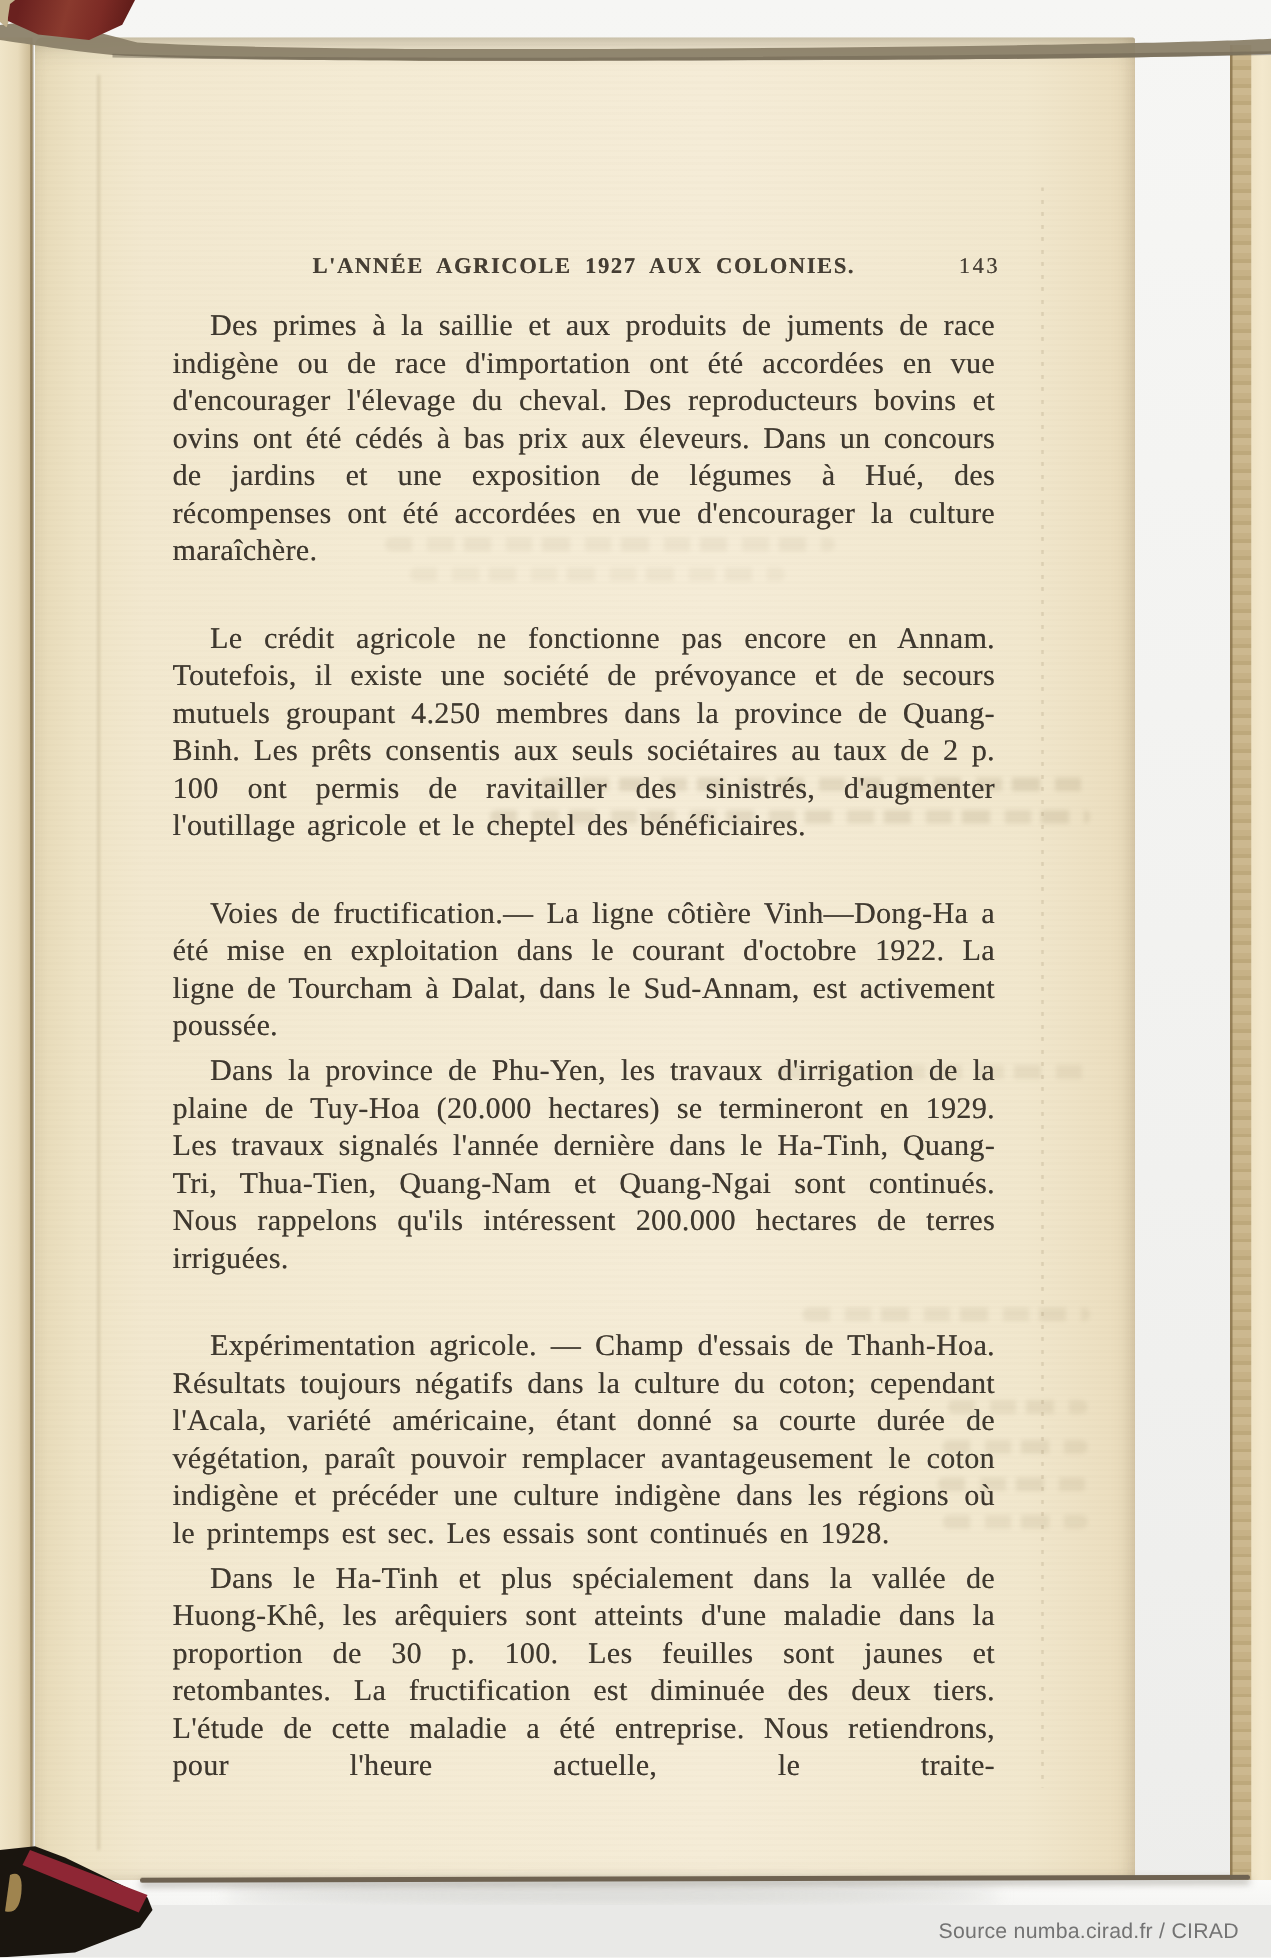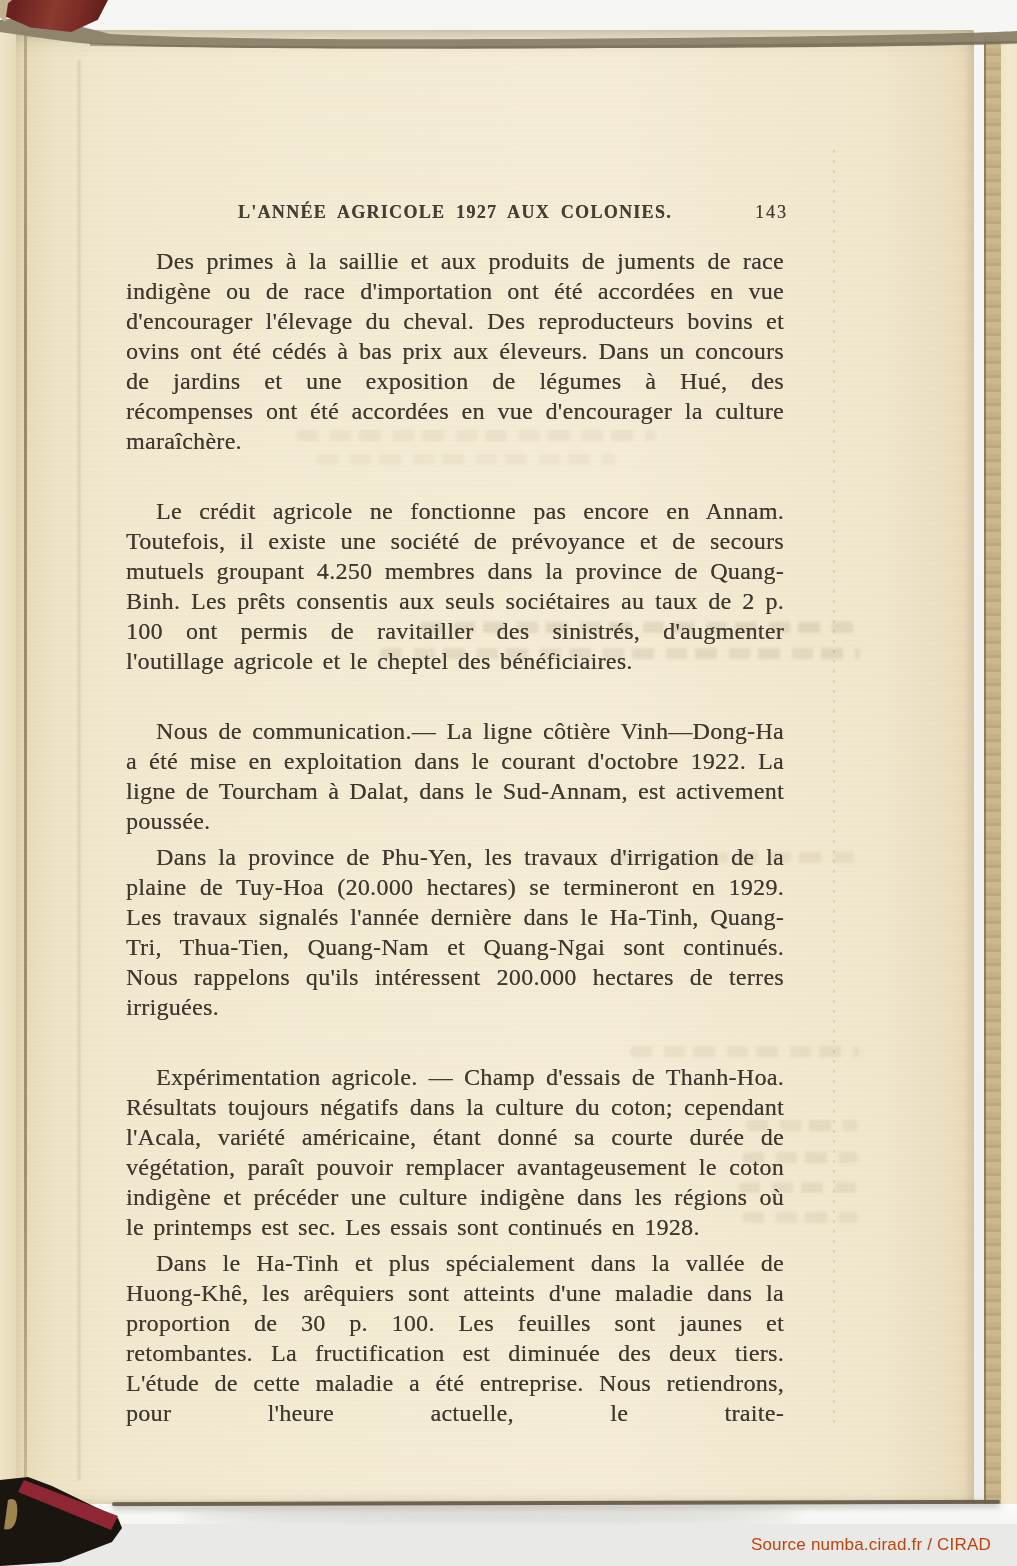--- a/index.html
+++ b/index.html
@@ -5,21 +5,21 @@
   html,body{margin:0;padding:0;}
   body{
     width:1017px;height:1566px;position:relative;overflow:hidden;
     background:linear-gradient(180deg,#f6f6f4 0%,#f1f1ef 60%,#ededeb 100%);
     font-family:"Liberation Serif", serif;
   }
   .scan{position:absolute;inset:0;}
 
   
   .page{
-    position:absolute;left:16px;top:30px;width:958px;height:1478px;z-index:1;
+    position:absolute;left:28px;top:30px;width:880px;height:1478px;z-index:1;
     background:linear-gradient(90deg,#e6d9b7 0%,#eee3c5 4%,#f2e8cf 10%,#f4ebd4 30%,#f5ecd7 62%,#f1e7cd 90%,#eadcbc 100%);
     border-radius:6px 2px 2px 16px;
     box-shadow:
       inset 0 16px 20px -12px rgba(120,110,88,.45),
       inset -10px 0 16px -8px rgba(150,130,95,.30),
       inset 0 -12px 18px -12px rgba(130,115,90,.42);
   }
   .paper-texture{position:absolute;inset:0;z-index:1;border-radius:inherit;
     background:repeating-linear-gradient(180deg,rgba(120,100,60,.016) 0 2px,rgba(255,255,255,0) 2px 5px);}
   
@@ -48,21 +48,21 @@
   .bottom-bg{position:absolute;left:0;top:1504px;width:1017px;height:62px;z-index:2;
     background:linear-gradient(180deg,#fbfbf9 0%,#f3f3f1 45%,#ececea 100%);}
   .bottom-shadow{position:absolute;left:180px;top:1508px;width:620px;height:16px;z-index:3;
     background:rgba(188,188,182,.55);border-radius:50%;filter:blur(7px);}
   .bottom-edge{position:absolute;left:112px;top:1501px;width:888px;height:4px;z-index:4;
     background:#6e6251;border-radius:2px;transform:rotate(-.15deg);
     box-shadow:0 3px 6px rgba(110,104,92,.5);filter:blur(.4px);}
   .bottom-strip{position:absolute;left:0;top:1524px;width:1017px;height:42px;z-index:5;
     background:#e9e9e7;}
   .watermark{position:absolute;right:26px;top:50%;transform:translateY(-50%);
-    font-family:"Liberation Sans", sans-serif;font-size:17px;color:#c2410c;letter-spacing:.2px;}
+    font-family:"Liberation Sans", sans-serif;font-size:17px;color:#737373;letter-spacing:.2px;}
 
   
   .cover-red-top{position:absolute;left:6px;top:0;width:102px;height:32px;z-index:4;
     background:linear-gradient(105deg,#6a211f 10%,#8a3a2e 45%,#7c2b25 70%,#561715 100%);
     clip-path:polygon(6% 0,100% 0,90% 62%,64% 100%,24% 86%,0 52%,2% 10%);
     filter:blur(.3px);}
   .cover-tan-top{position:absolute;left:0;top:0;width:13px;height:22px;z-index:4;
     background:#c2b28e;clip-path:polygon(0 0,100% 0,40% 100%,0 80%);}
   .cover-black-svg{position:absolute;left:0;top:1450px;z-index:6;filter:blur(.3px);}
 
@@ -105,21 +105,21 @@
     <div class="smudge" style="left:726px;top:1182px;width:116px;opacity:.36;"></div>
 
     <div class="textblock">
       <div class="runhead">
         <span class="title">L'ANNÉE AGRICOLE 1927 AUX COLONIES.</span>
         <span class="pagenum">143</span>
       </div>
       <div>
           <p class="para"><span>Des primes à la saillie et aux produits de juments de race indigène ou de race d'importation ont été accordées en vue d'encourager l'élevage du cheval. Des reproducteurs bovins et ovins ont été cédés à bas prix aux éleveurs. Dans un concours de jardins et une exposition de légumes à Hué, des récompenses ont été accordées en vue d'encourager la culture maraîchère.</span></p>
           <p class="para space-before"><span class="it">Le crédit agricole</span><span> ne fonctionne pas encore en Annam. Toutefois, il existe une société de prévoyance et de secours mutuels groupant 4.250 membres dans la province de Quang-Binh. Les prêts consentis aux seuls sociétaires au taux de 2 p. 100 ont permis de ravitailler des sinistrés, d'augmenter l'outillage agricole et le cheptel des bénéficiaires.</span></p>
-          <p class="para space-before"><span class="it">Nous de communication.</span><span>— La ligne côtière Vinh—Dong-Ha a été mise en exploitation dans le courant d'octobre 1922. La ligne de Tourcham à Dalat, dans le Sud-Annam, est activement poussée.</span></p>
+          <p class="para space-before"><span class="it">Voies de fructification.</span><span>— La ligne côtière Vinh—Dong-Ha a été mise en exploitation dans le courant d'octobre 1922. La ligne de Tourcham à Dalat, dans le Sud-Annam, est activement poussée.</span></p>
           <p class="para"><span>Dans la province de Phu-Yen, les travaux d'irrigation de la plaine de Tuy-Hoa (20.000 hectares) se termineront en 1929. Les travaux signalés l'année dernière dans le Ha-Tinh, Quang-Tri, Thua-Tien, Quang-Nam et Quang-Ngai sont continués. Nous rappelons qu'ils intéressent 200.000 hectares de terres irriguées.</span></p>
           <p class="para space-before"><span class="it">Expérimentation agricole</span><span>. — Champ d'essais de Thanh-Hoa. Résultats toujours négatifs dans la culture du coton; cependant l'</span><span class="it">Acala,</span><span> variété américaine, étant donné sa courte durée de végétation, paraît pouvoir remplacer avantageusement le coton indigène et précéder une culture indigène dans les régions où le printemps est sec. Les essais sont continués en 1928.</span></p>
           <p class="para justify-last"><span>Dans le Ha-Tinh et plus spécialement dans la vallée de Huong-Khê, les arêquiers sont atteints d'une maladie dans la proportion de 30 p. 100. Les feuilles sont jaunes et retombantes. La fructification est diminuée des deux tiers. L'étude de cette maladie a été entreprise. Nous retiendrons, pour l'heure actuelle, le traite-</span></p>
         </div>
     </div>
   </div>
 
   <div class="gutter-line"></div>
   <div class="crease-2"></div>
   <div class="chain-line"></div>

